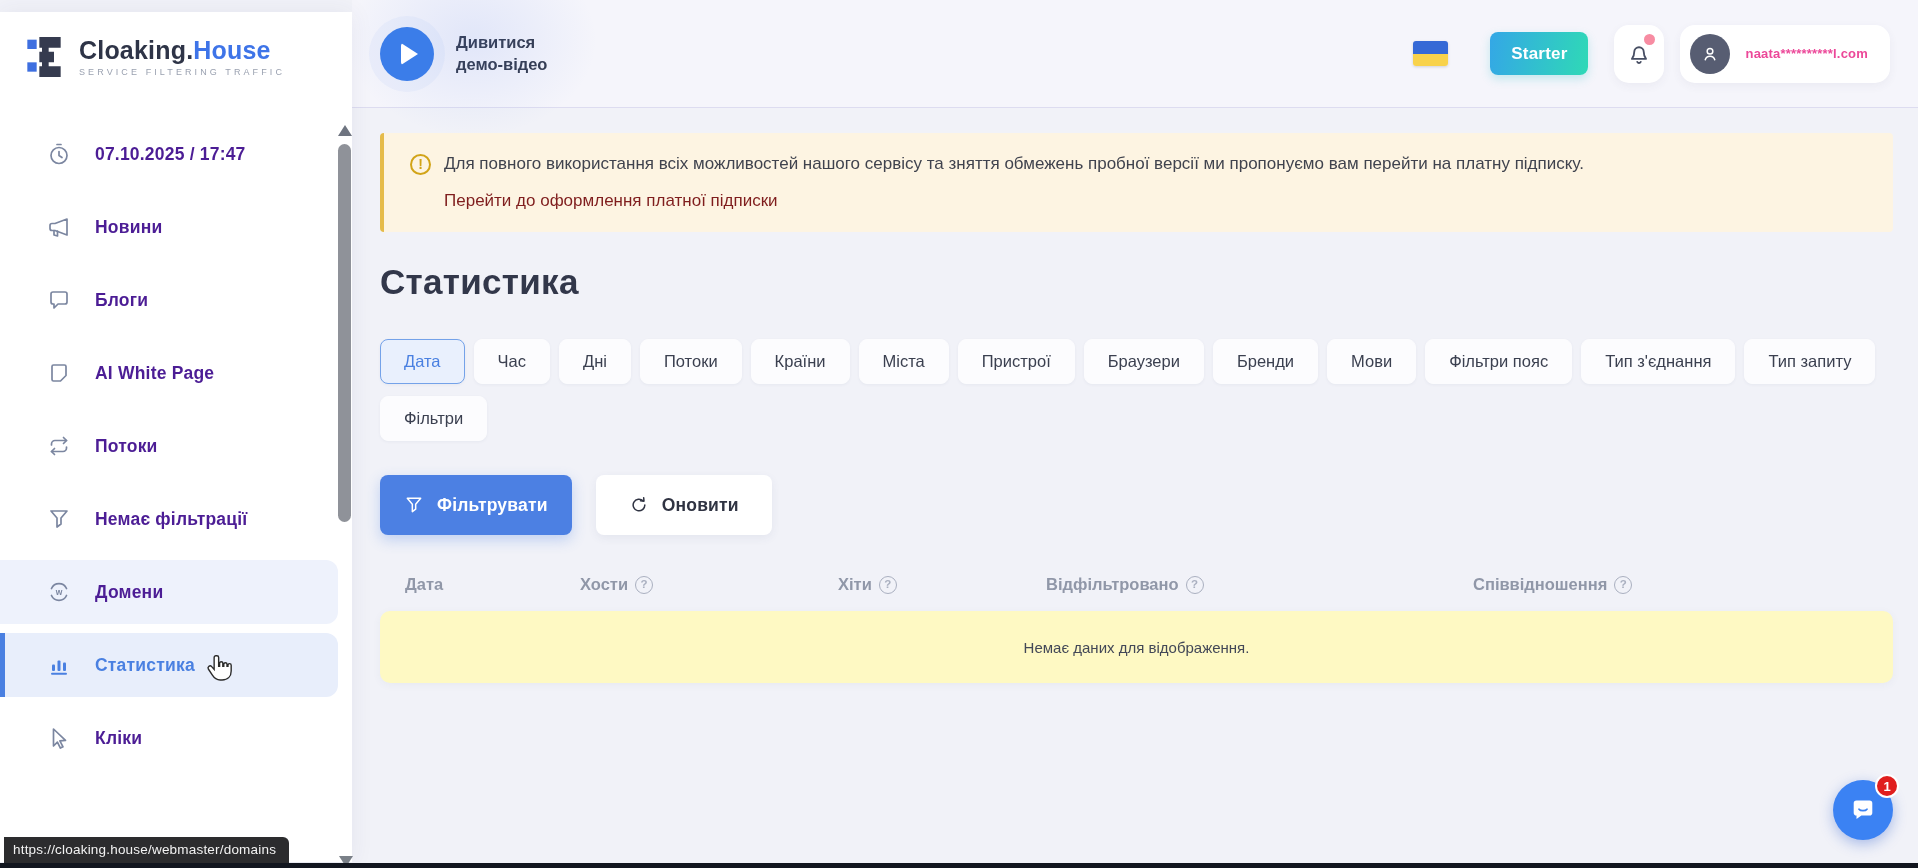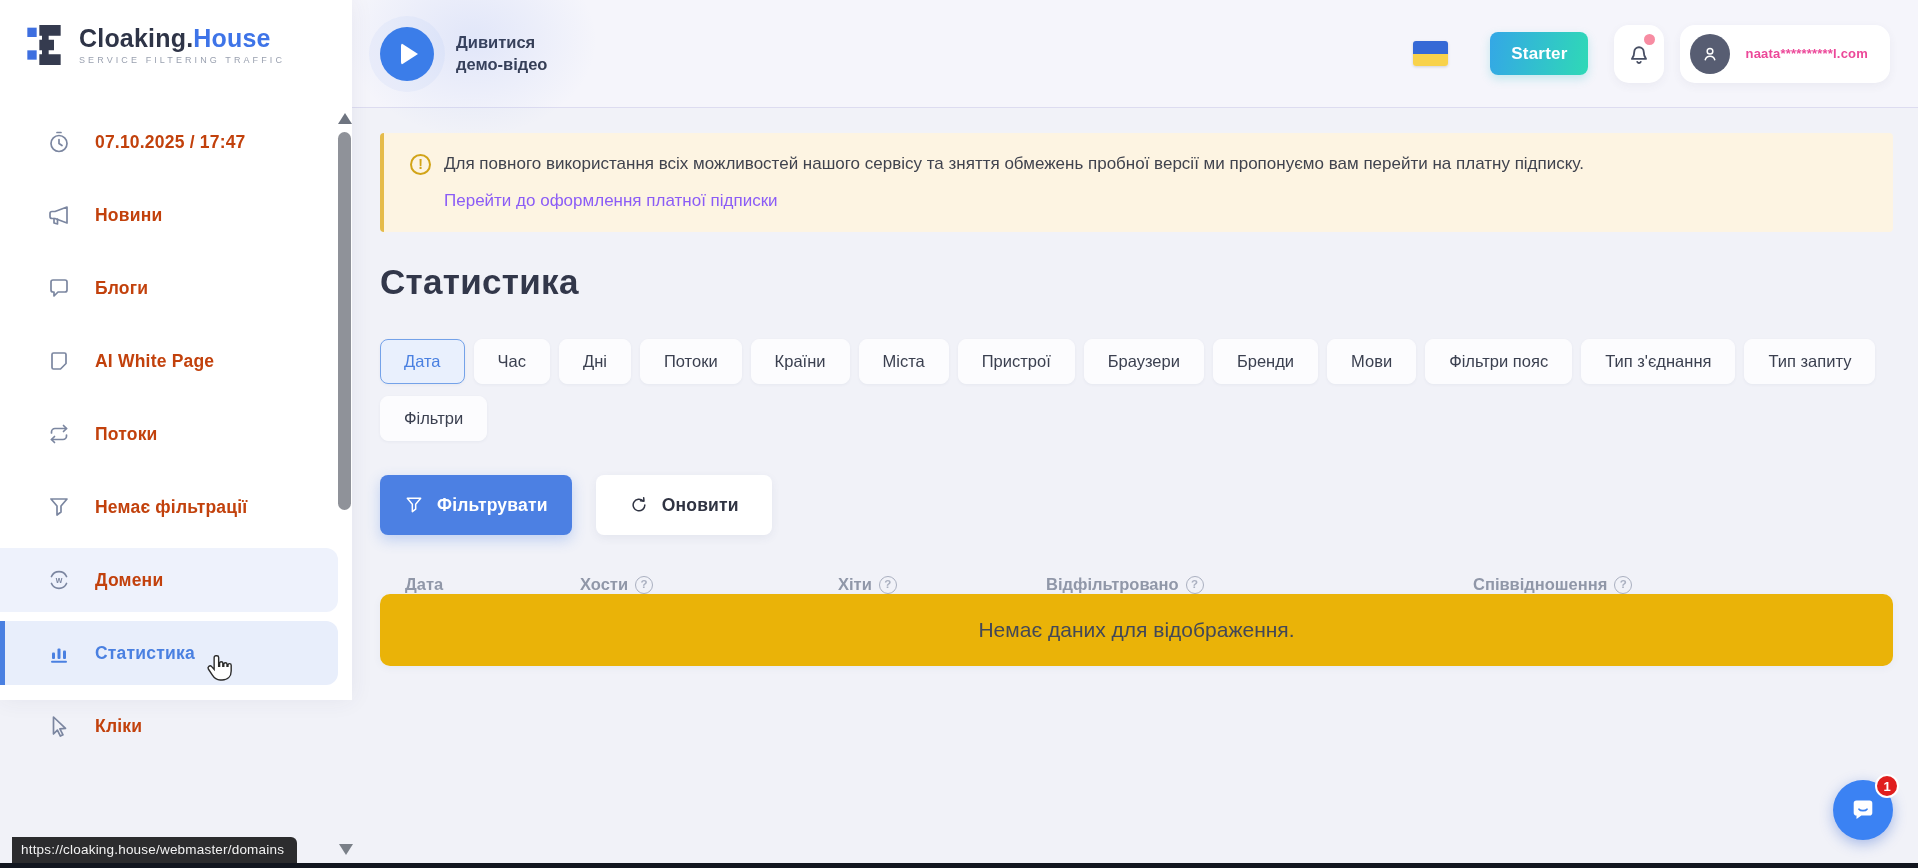--- a/index.html
+++ b/index.html
@@ -4,39 +4,39 @@
 <style>
   * { margin:0; padding:0; box-sizing:border-box; }
   html,body { width:1918px; height:868px; overflow:hidden; }
   body {
     font-family:"Liberation Sans","DejaVu Sans",sans-serif;
     background:#f1f2f8; color:#3a4052; position:relative;
   }
 
   
   .sidebar {
-    position:absolute; left:0; top:0; width:352px; height:700px;
+    position:absolute; left:0; top:12px; width:352px; height:850px;
     background:#ffffff; z-index:10;
     box-shadow:0 0 22px rgba(50,60,100,.07);
   }
   .logo { display:flex; align-items:center; gap:13px; padding:22px 0 0 26px; cursor:pointer; }
   .logo-mark { width:40px; height:46px; flex:0 0 auto; }
   .logo-text .brand { font-size:25px; font-weight:700; letter-spacing:.2px; color:#2e3447; line-height:1.1; }
   .logo-text .brand .accent { color:#3e74e8; }
   .logo-text .tagline { font-size:9px; letter-spacing:3.1px; color:#9aa1b0; margin-top:3px; font-weight:500; }
 
   .nav { position:absolute; top:110px; left:0; right:14px; }
   .nav-item {
     height:64px; margin-bottom:9px; display:flex; align-items:center; gap:24px;
     padding-left:42px; cursor:pointer; border-left:5px solid transparent;
     border-radius:0 12px 12px 0;
   }
   .nav-item .nav-icon { width:24px; height:24px; flex:0 0 auto; display:flex; align-items:center; justify-content:center; }
   .nav-icon svg { width:24px; height:24px; stroke:#7b86a0; fill:none; stroke-width:1.7; stroke-linecap:round; stroke-linejoin:round; }
-  .nav-label { font-size:17.5px; font-weight:600; color:#c2410c; letter-spacing:.2px; }
+  .nav-label { font-size:17.5px; font-weight:600; color:#4c1d95; letter-spacing:.2px; }
   .nav-item.hovered { background:#eef2fc; }
   .nav-item.active { background:#e8eefb; border-left-color:#4a80e1; }
   .nav-item.active .nav-label { color:#4a80e1; }
 
   
   .sb-up-arrow {
     position:absolute; left:338px; top:113px; width:0; height:0; cursor:pointer;
     border-left:7px solid transparent; border-right:7px solid transparent; border-bottom:11px solid #6e7480;
   }
   .sb-thumb {
@@ -103,21 +103,21 @@
   .banner {
     background:#fdf4e2; border-left:4px solid #e5bb4a; border-radius:4px;
     padding:19px 26px 21px 26px; position:relative;
   }
   .banner-row { display:flex; gap:13px; }
   .warn-icon {
     flex:0 0 auto; width:21px; height:21px; border:2px solid #d2a418; border-radius:50%;
     color:#d2a418; font-weight:700; font-size:14px; line-height:17px; text-align:center; margin-top:2px;
   }
   .banner-text { font-size:17px; color:#40434e; line-height:1.38; max-width:1390px; }
-  .banner-link { display:inline-block; margin:16px 0 0 34px; font-size:17px; color:#8b5cf6; cursor:pointer; text-decoration:none; }
+  .banner-link { display:inline-block; margin:16px 0 0 34px; font-size:17px; color:#7f1d1d; cursor:pointer; text-decoration:none; }
 
   .page-title { margin-top:30px; font-size:35px; font-weight:800; color:#32374a; letter-spacing:.3px; }
 
   .chips { margin-top:37px; display:flex; flex-wrap:wrap; gap:12px 9px; max-width:1500px; }
   .chip {
     height:45px; padding:0 23px; background:#fcfcfe; border:1px solid #fcfcfe; border-radius:8px;
     display:flex; align-items:center; font-size:16.5px; color:#3b4050; cursor:pointer;
     box-shadow:0 1px 3px rgba(70,80,120,.06); font-weight:500;
   }
   .chip.active { background:#e9f0fd; border-color:#74a2e9; color:#4a80e1; }
@@ -134,39 +134,39 @@
   .table-head {
     margin-top:40px; display:grid; grid-template-columns:175px 258px 208px 427px 1fr;
     padding:0 25px; align-items:center;
   }
   .th { display:flex; align-items:center; gap:7px; font-size:16.5px; font-weight:600; color:#9097a8; }
   .help-icon {
     width:18px; height:18px; border:1.6px solid #aab0c0; border-radius:50%; color:#aab0c0;
     font-size:11.5px; font-weight:700; line-height:15px; text-align:center; cursor:pointer; flex:0 0 auto;
   }
   .empty-card {
-    height:72px; background:#eab308; border-radius:10px;
+    margin-top:17px; height:72px; background:#fef9c3; border-radius:10px;
     display:flex; align-items:center; justify-content:center;
-    font-size:21px; color:#434857; box-shadow:0 2px 8px rgba(60,70,110,.05);
+    font-size:15px; color:#434857; box-shadow:0 2px 8px rgba(60,70,110,.05);
   }
 
   
   .chat-fab {
     position:absolute; left:1833px; top:780px; width:60px; height:60px; border-radius:50%;
     background:#3b82f3; z-index:30; cursor:pointer; display:flex; align-items:center; justify-content:center;
     box-shadow:0 4px 14px rgba(30,80,200,.35);
   }
   .chat-fab svg { width:32px; height:32px; }
   .chat-badge {
     position:absolute; right:-6px; top:-6px; min-width:24px; height:24px; border-radius:50%;
     background:#e01e1e; border:2px solid #ffffff; color:#ffffff; font-size:13px; font-weight:700;
     display:flex; align-items:center; justify-content:center;
   }
   .url-tooltip {
-    position:absolute; left:12px; bottom:5px; z-index:40; background:#2c2c2e; color:#f2f2f2;
+    position:absolute; left:4px; bottom:5px; z-index:40; background:#2c2c2e; color:#f2f2f2;
     font-size:13.5px; padding:5px 13px 6px 9px; border-radius:0 6px 0 0; letter-spacing:.2px;
   }
   .bottom-strip { position:absolute; left:0; bottom:0; width:100%; height:5px; background:#12161f; z-index:45; }
 </style>
 </head>
 <body>
 
 <div class="sidebar">
   <div class="logo">
     <svg class="logo-mark" viewBox="0 0 30 34">

